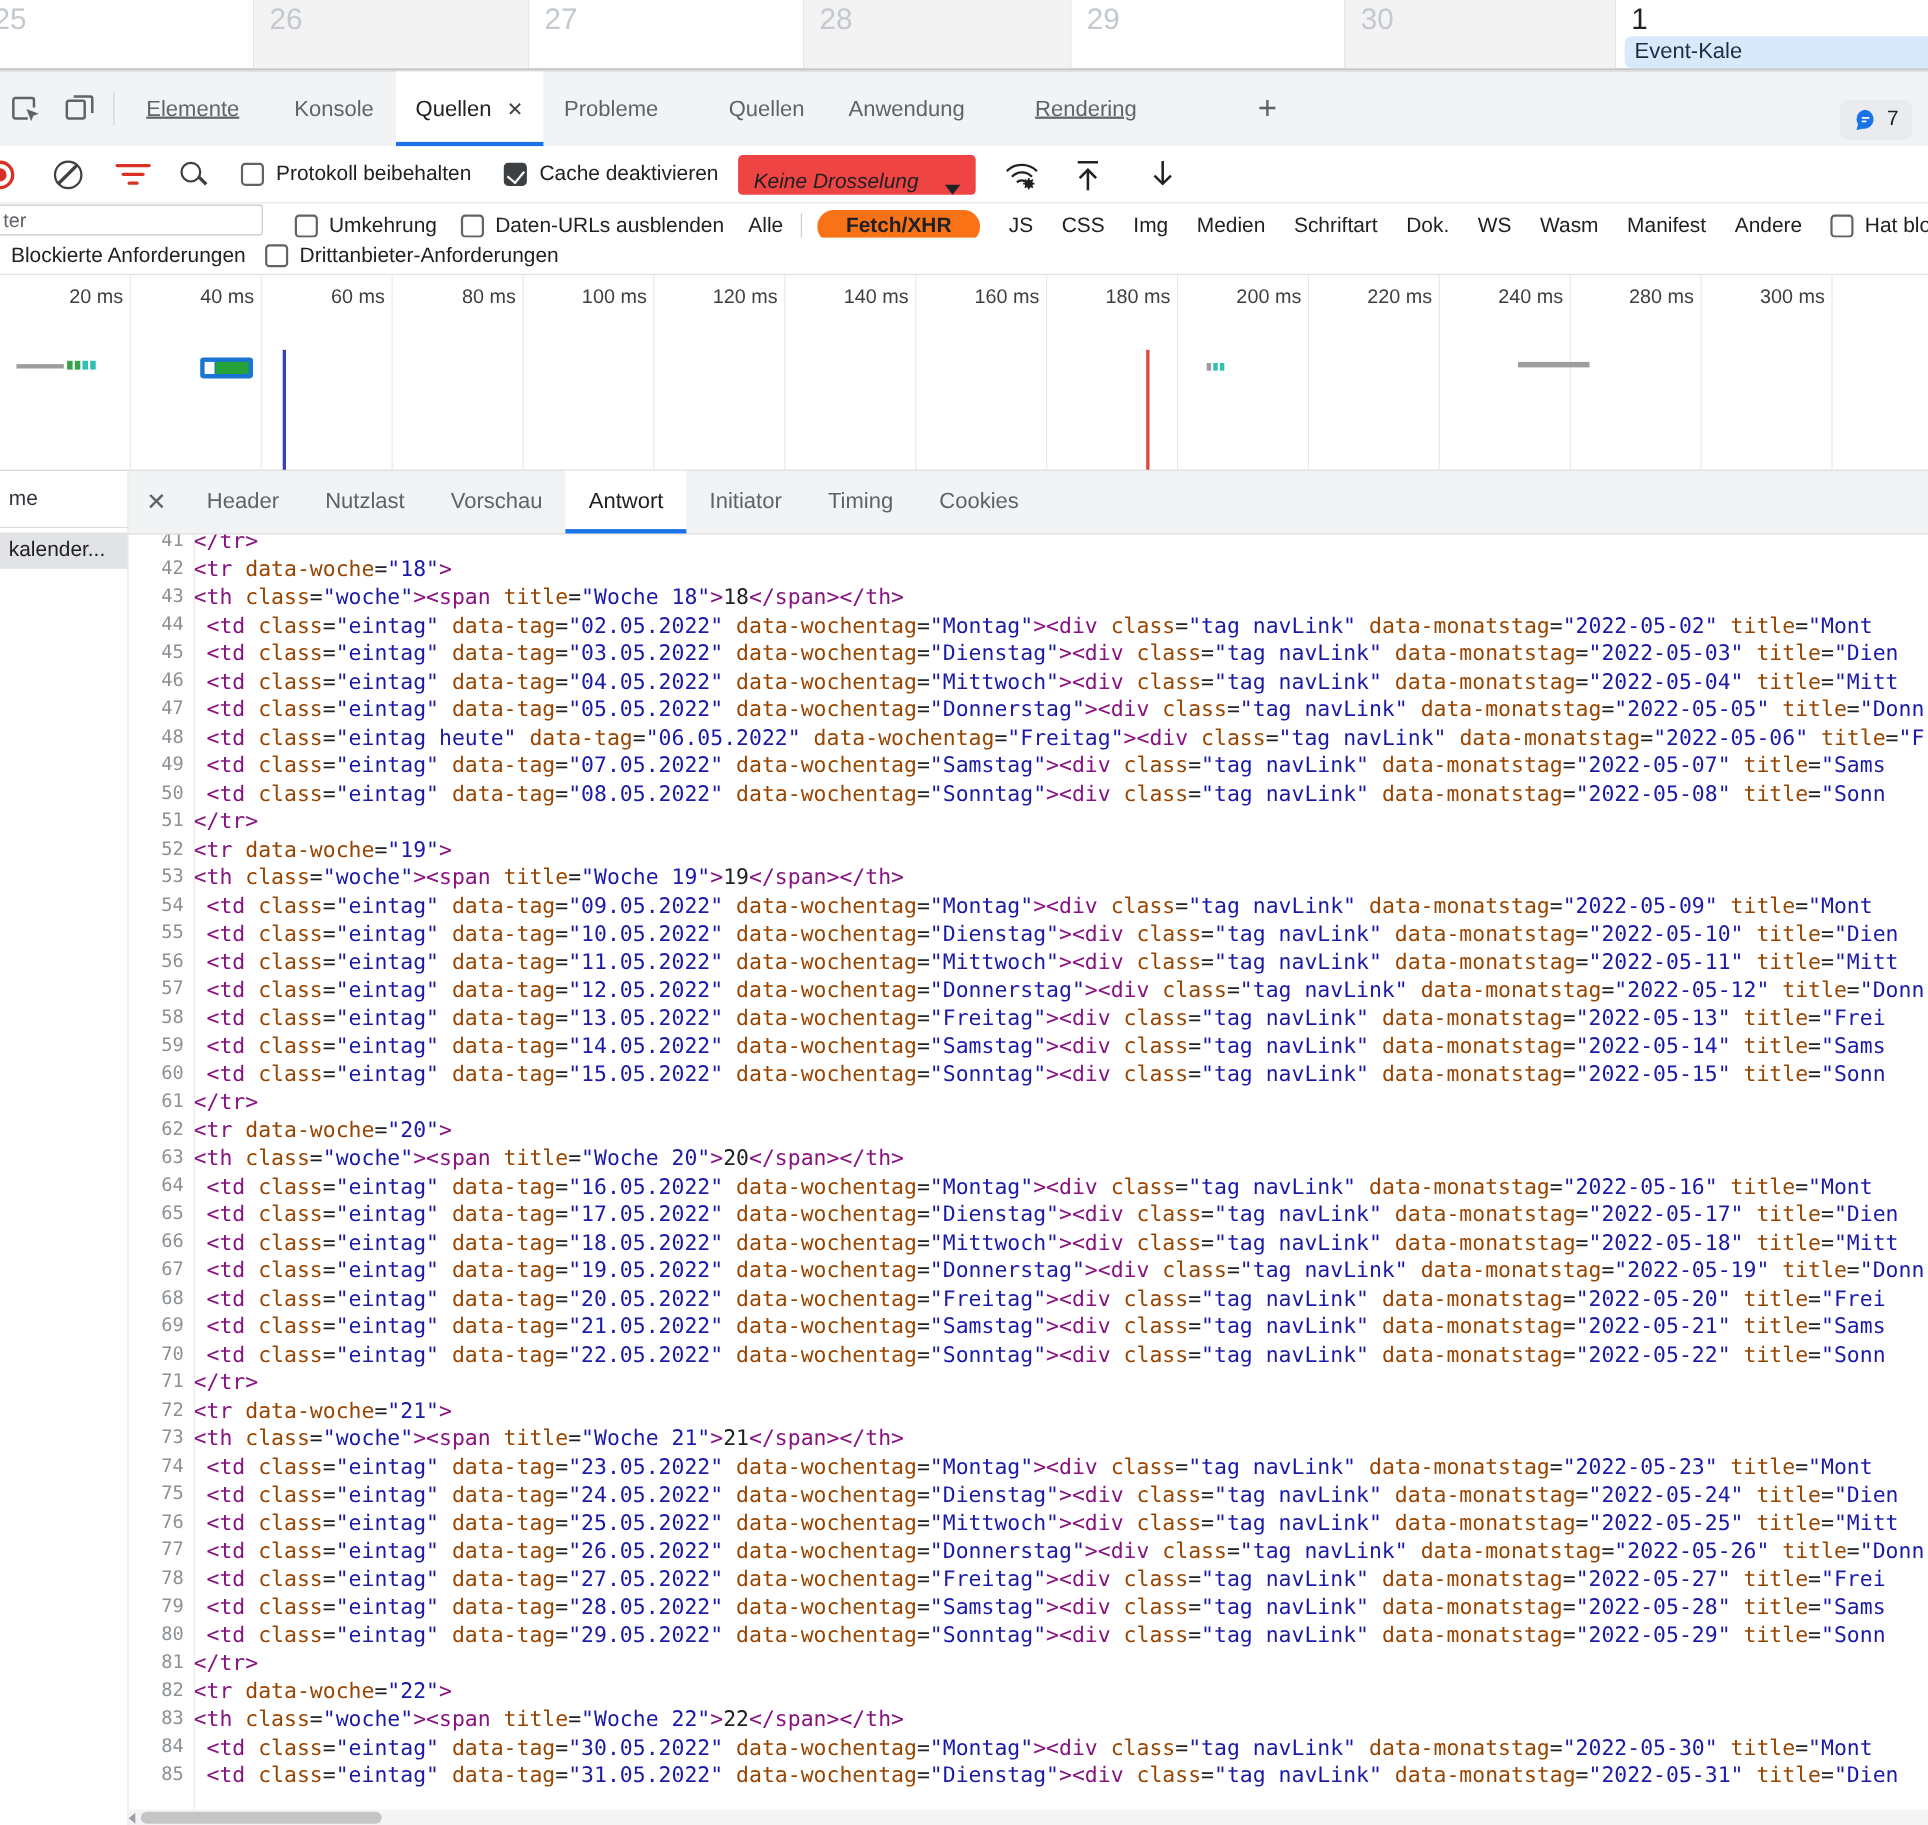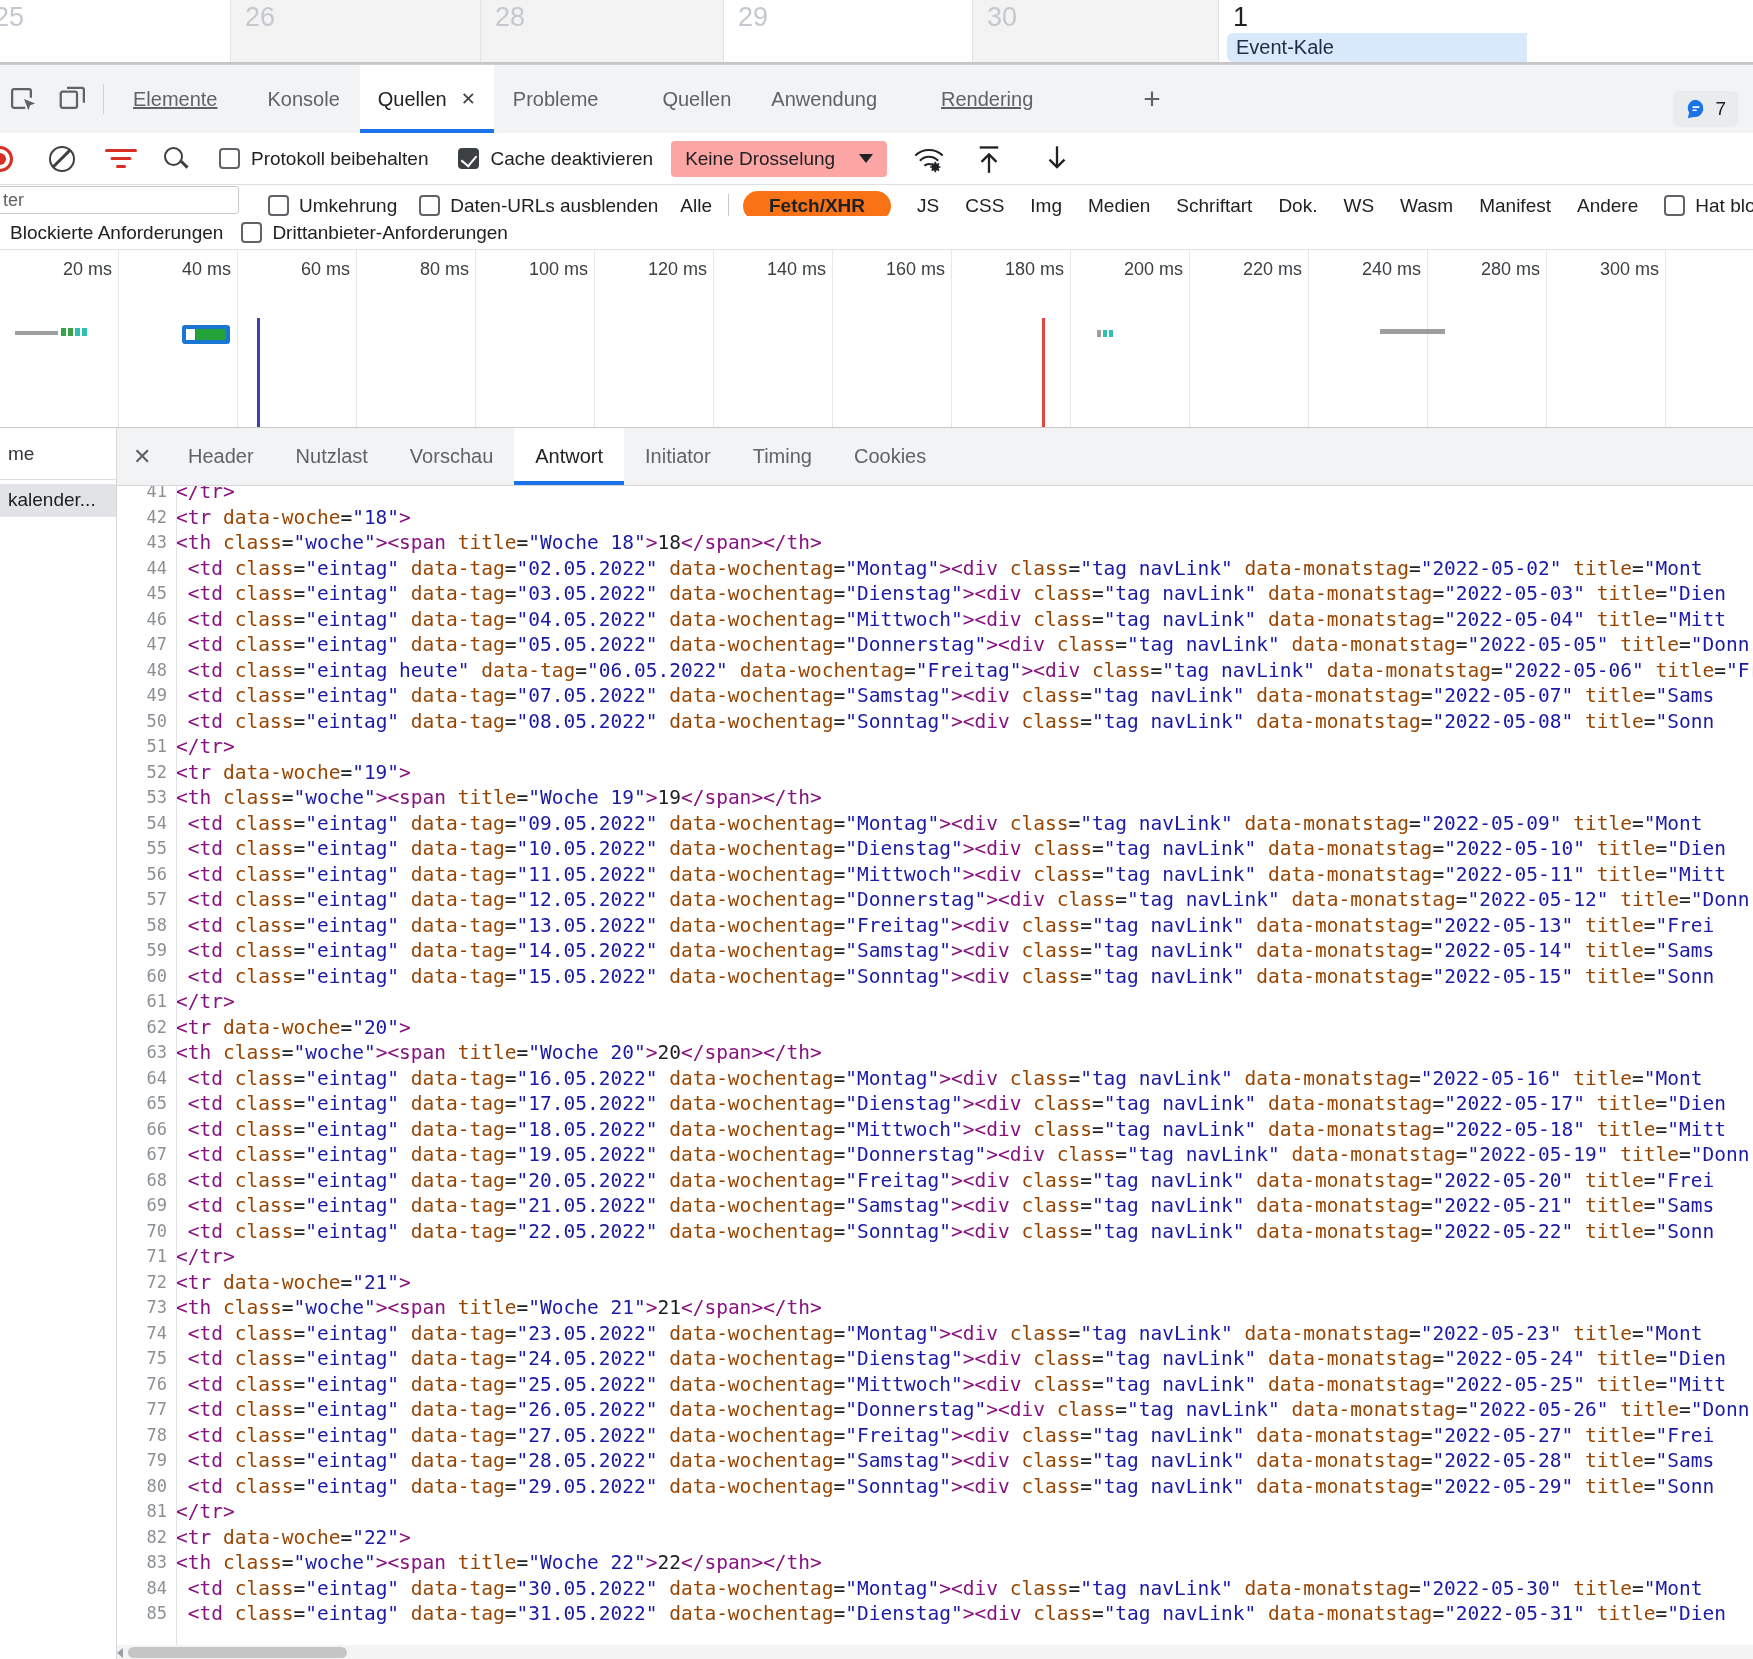--- a/index.html
+++ b/index.html
@@ -57,22 +57,22 @@
   .search-btn::before { content:""; position:absolute; left:1px; top:1px; width:15px; height:15px;
             border:2.5px solid #3c4043; border-radius:50%; }
   .search-btn::after { content:""; position:absolute; left:17px; top:17px; width:9px; height:2.5px;
             background:#3c4043; transform:rotate(45deg); }
   .cbx { width:21px; height:21px; border:2.5px solid #5f6368; border-radius:4px;
             flex:0 0 auto; position:relative; background:#fff; }
   .cbx.checked { background:#3c4043; border-color:#3c4043; }
   .cbx.checked::after { content:""; position:absolute; left:4px; top:2px; width:8px; height:12px;
             border:solid #fff; border-width:0 2.5px 2.5px 0; transform:rotate(40deg); }
   .tb-label { font-size:19px; margin-left:11px; white-space:nowrap; }
-  #throttle { margin-left:18px; height:36px; background:#fca5a5; border-radius:4px;
-            display:flex; align-items:center; padding:0 14px; gap:24px; font-size:19px; }
+  #throttle { margin-left:18px; height:36px; background:#ef4444; border-radius:4px;
+            display:flex; align-items:flex-end; padding:0 14px; gap:24px; font-size:19px;font-style:italic; }
   .tri-down { width:0; height:0; border-left:7px solid transparent; border-right:7px solid transparent;
             border-top:9px solid #202124; }
   .net-cond { margin-left:26px; width:32px; height:30px; color:#202124; flex:0 0 auto; }
   .har-up   { margin-left:30px; width:28px; height:30px; color:#202124; flex:0 0 auto; }
   .har-down { margin-left:40px; width:28px; height:30px; color:#202124; flex:0 0 auto; }
   .net-cond svg,.har-up svg,.har-down svg { width:100%; height:100%; }
 
   
   #filterbar { position:absolute; left:0; top:185px; width:1753px; height:31px;
             display:flex; align-items:center; background:#fff; }
@@ -148,20 +148,23 @@
 <body>
 
 <div id="stage">
 
   <div id="calendar">
       <div class="cal-cell" style="flex-basis: 230px;">
         <span class="cal-num" style="left: -6px;">25</span>
       </div>
       <div class="cal-cell shaded" style="flex-basis: 250px;">
         <span class="cal-num">26</span>
+      </div>
+      <div class="cal-cell" style="flex-basis: 250px;">
+        <span class="cal-num">27</span>
       </div>
       <div class="cal-cell shaded" style="flex-basis: 243px;">
         <span class="cal-num">28</span>
       </div>
       <div class="cal-cell" style="flex-basis: 249px;">
         <span class="cal-num">29</span>
       </div>
       <div class="cal-cell shaded" style="flex-basis: 246px;">
         <span class="cal-num">30</span>
       </div>

